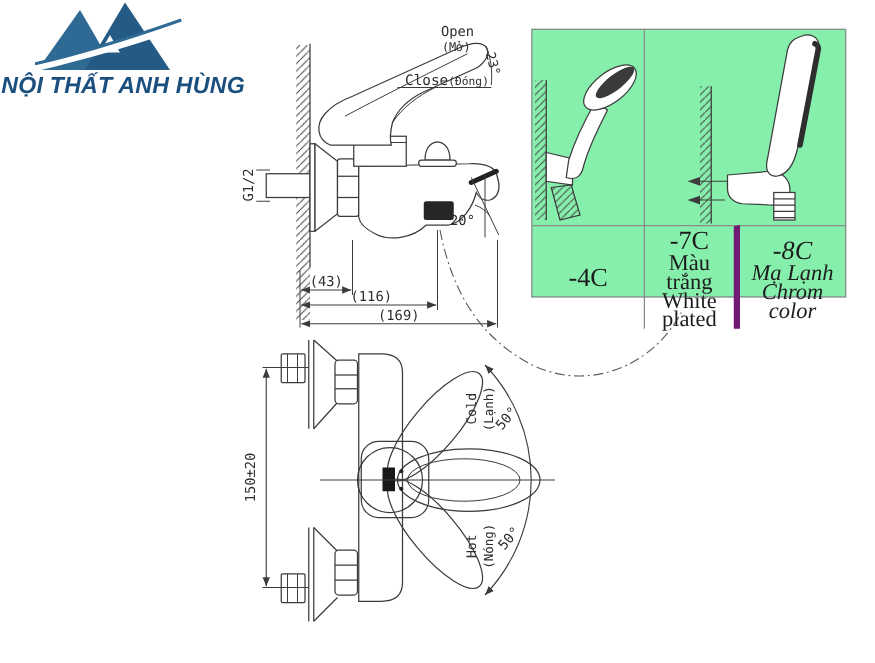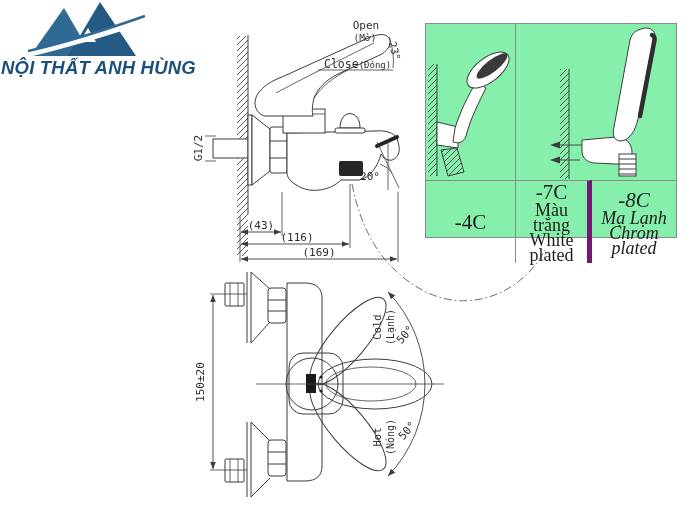--- a/index.html
+++ b/index.html
@@ -260,15 +260,15 @@
     <div class="vcode">-4C</div>
   </div>
   <div class="vcell c2">
     <div class="vcode">-7C</div>
     <div class="vsub">Màu trắng</div>
     <div class="vsub">White plated</div>
   </div>
   <div class="vcell c3">
     <div class="vcode">-8C</div>
     <div class="vsub">Mạ Lạnh</div>
-    <div class="vsub">Chrom plated</div>
+    <div class="vsub">Chrom color</div>
   </div>
 </div>
 
 </body></html>

